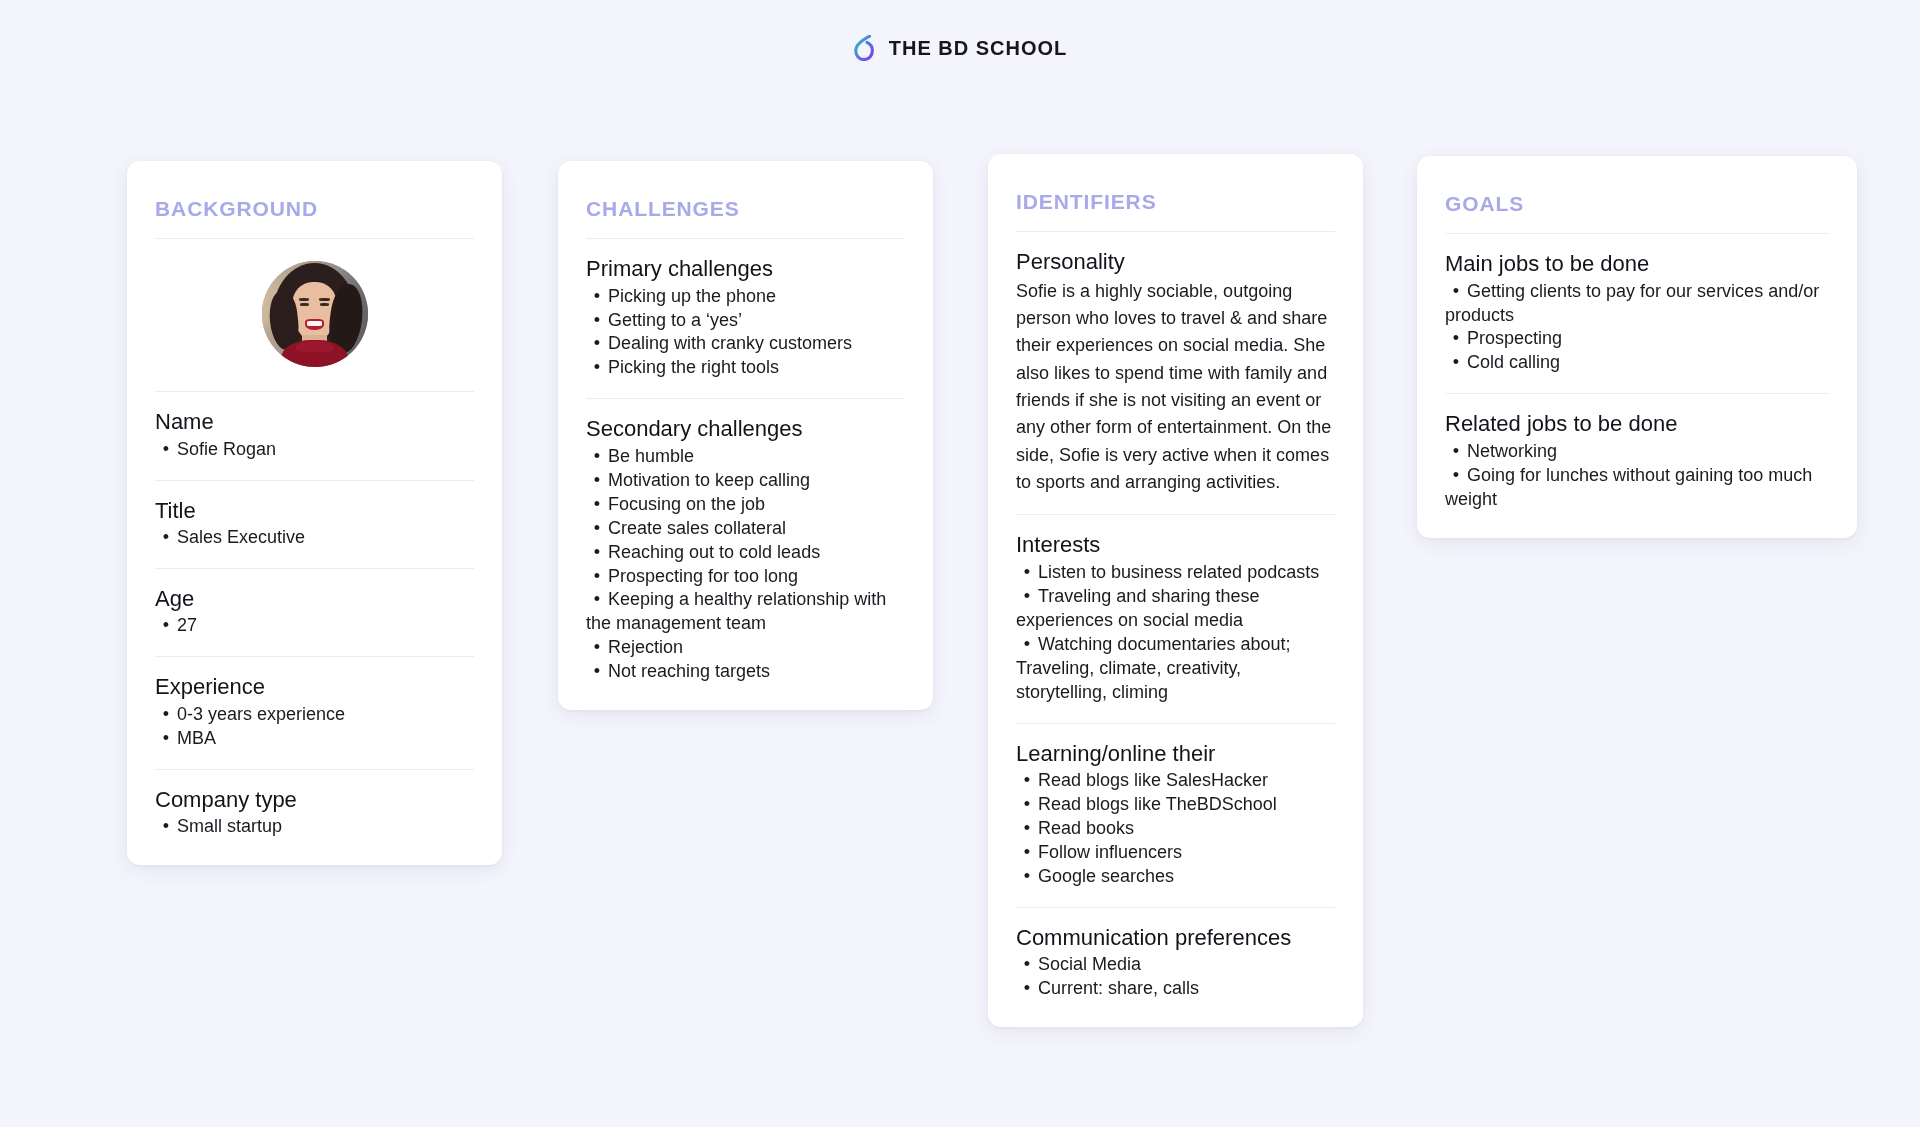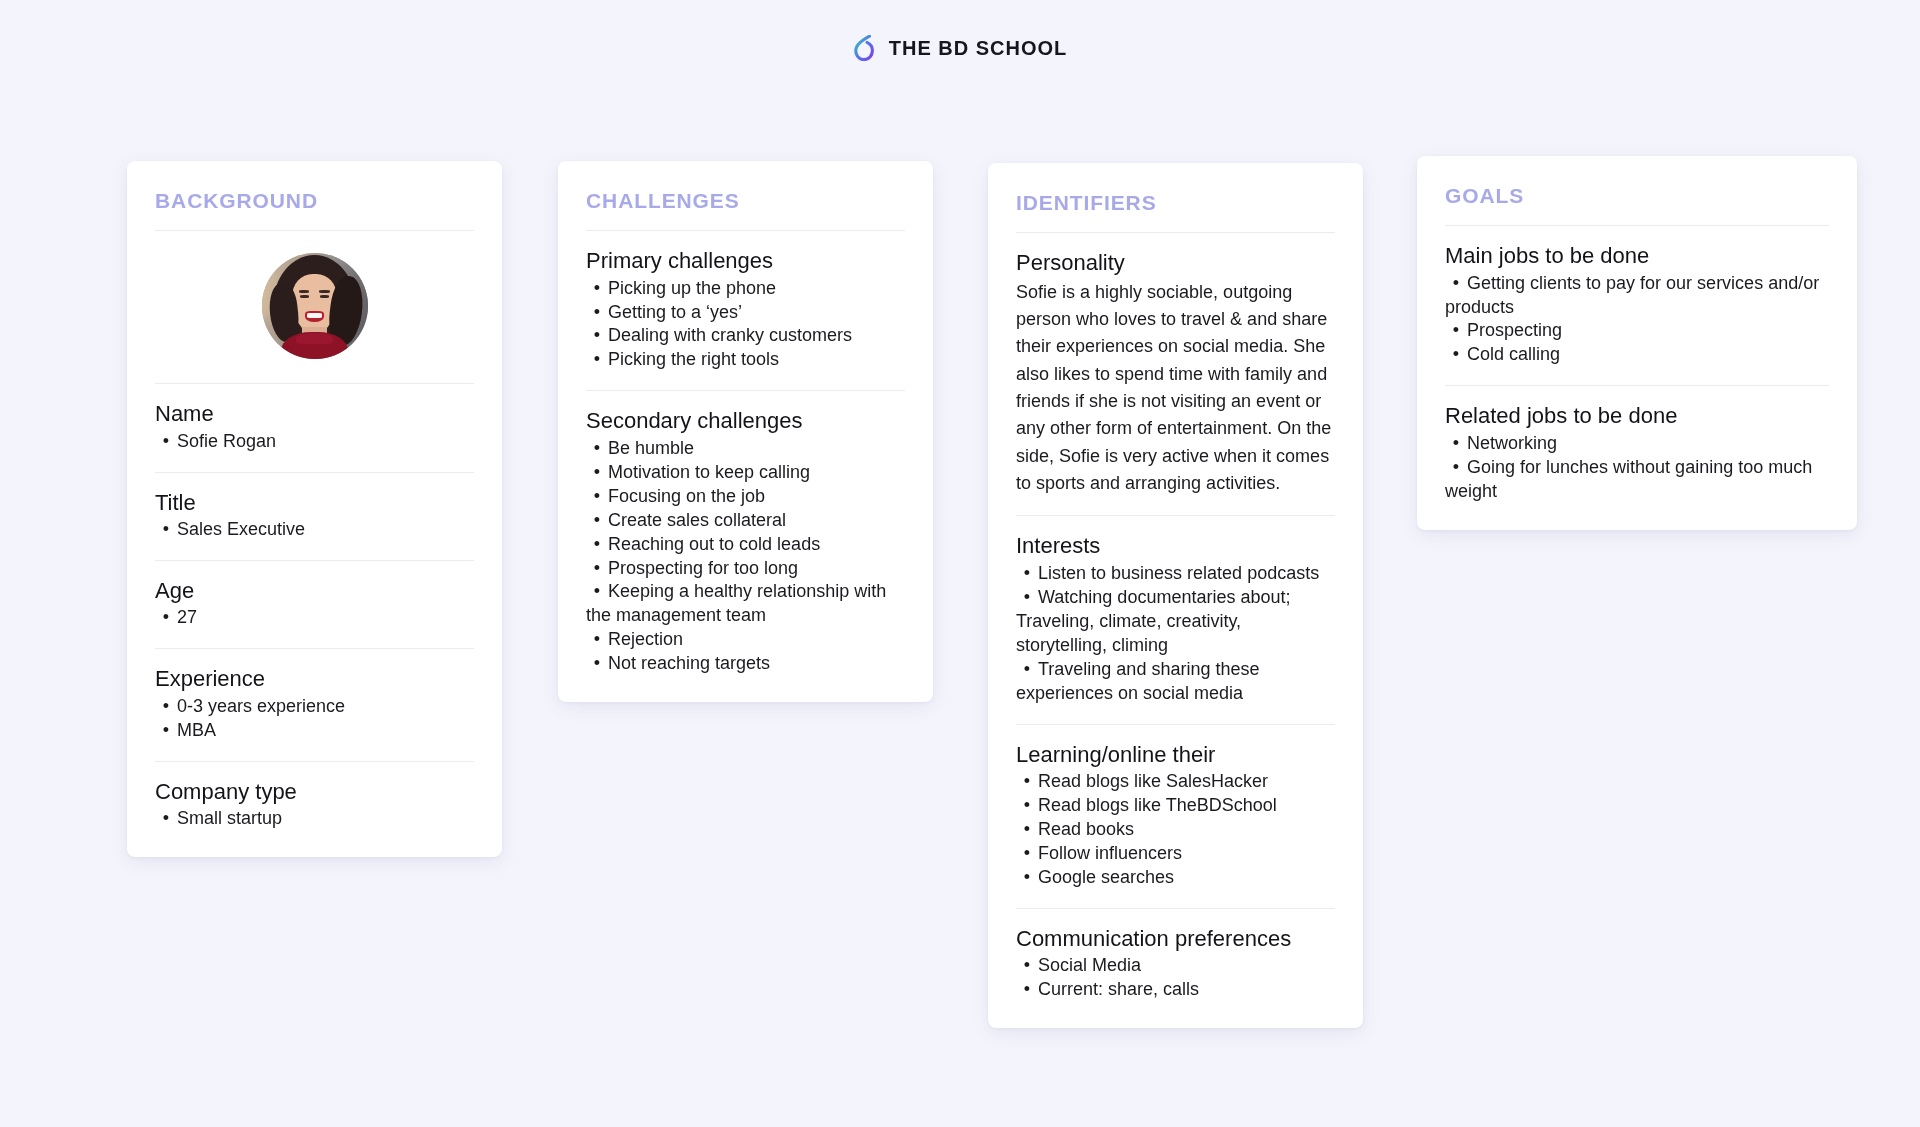--- a/index.html
+++ b/index.html
@@ -39,30 +39,30 @@
   
   .board {
     position: relative;
     width: 1920px;
     height: 1040px;
   }
 
   .card {
     position: absolute;
     background: #ffffff;
-    border-radius: 8px;
+    border-radius: 13px;
     box-shadow: 0 5px 18px rgba(80, 80, 140, 0.09),
                 0 1px 3px rgba(80, 80, 140, 0.06);
     box-sizing: border-box;
-    padding: 22px 28px 26px 28px;
+    padding: 30px 28px 26px 28px;
   }
 
   .card-background  { left: 127px;  top: 95px;  width: 375px; }
   .card-challenges  { left: 558px;  top: 95px;  width: 375px; }
-  .card-identifiers { left: 988px;  top: 97px;  width: 375px; }
+  .card-identifiers { left: 988px;  top: 88px;  width: 375px; }
   .card-goals       { left: 1417px; top: 90px;  width: 440px; }
 
   .card-title {
     font-size: 21px;
     font-weight: bold;
     letter-spacing: 0.9px;
     color: #a8a9e8;
     margin: 6px 0 0 0;
     line-height: 1.1;
   }
@@ -372,22 +372,22 @@
     <div class="section">
       <div class="section-heading">Personality</div>
       <p class="body-text">Sofie is a highly sociable, outgoing person who loves to travel &amp; and share their experiences on social media. She also likes to spend time with family and friends if she is not visiting an event or any other form of entertainment. On the side, Sofie is very active when it comes to sports and arranging activities.</p>
     </div>
     <div class="rule"></div>
 
     <div class="section">
       <div class="section-heading">Interests</div>
       <ul class="bullets">
         <li><span class="dot">•</span><span>Listen to business related podcasts</span></li>
+        <li><span class="dot">•</span><span>Traveling and sharing these experiences on social media</span></li>
         <li><span class="dot">•</span><span>Watching documentaries about; Traveling, climate, creativity, storytelling, climing</span></li>
-        <li><span class="dot">•</span><span>Traveling and sharing these experiences on social media</span></li>
       </ul>
     </div>
     <div class="rule"></div>
 
     <div class="section">
       <div class="section-heading">Learning/online their</div>
       <ul class="bullets">
         <li><span class="dot">•</span><span>Read blogs like SalesHacker</span></li>
         <li><span class="dot">•</span><span>Read blogs like TheBDSchool</span></li>
         <li><span class="dot">•</span><span>Read books</span></li>

